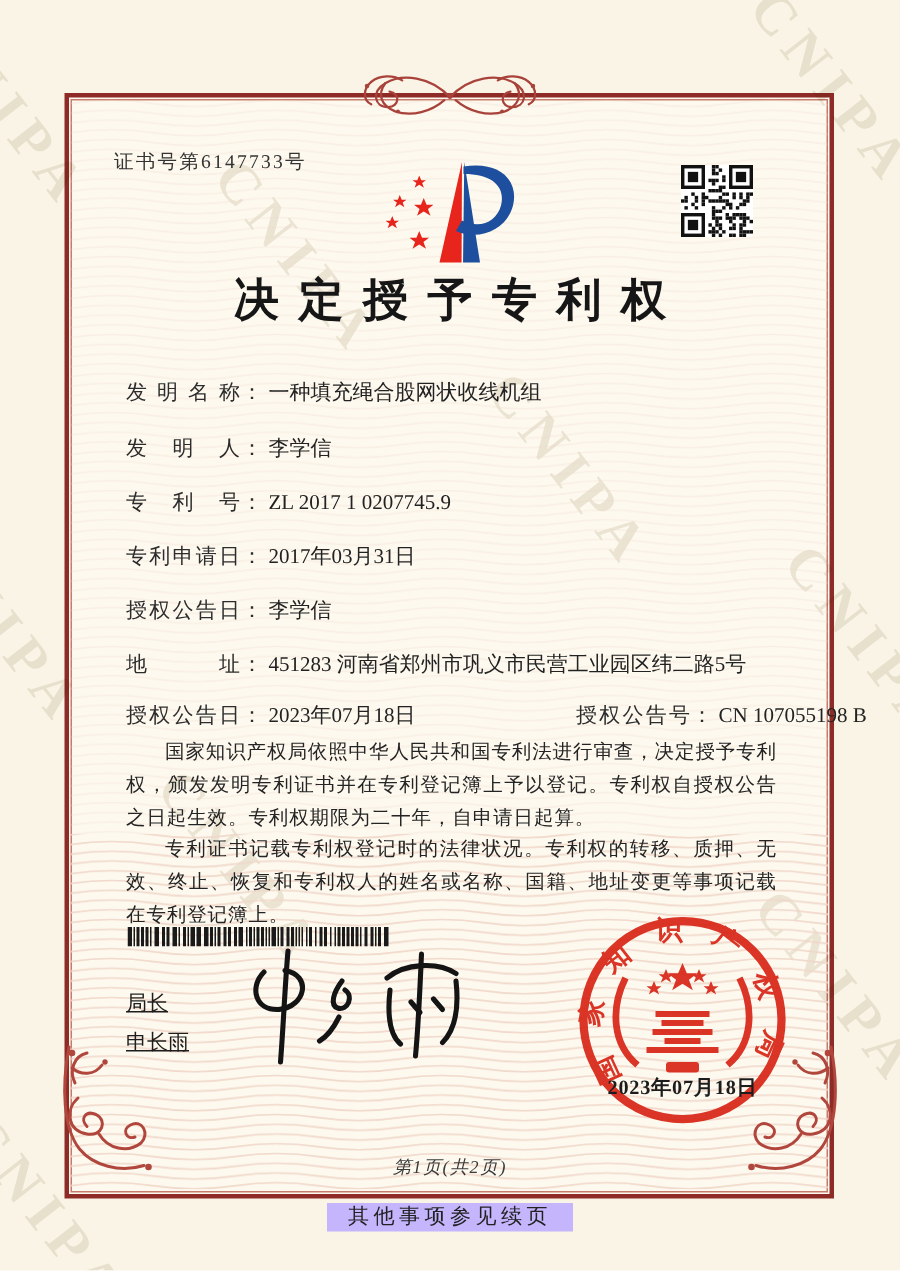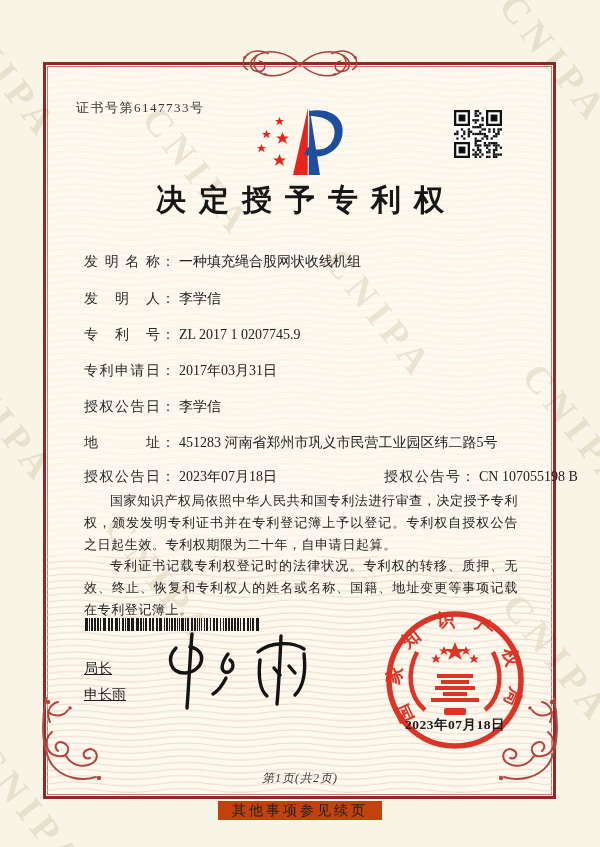--- a/index.html
+++ b/index.html
@@ -38,21 +38,21 @@
              font-family:"Liberation Sans",sans-serif;color:#1d1d1d;text-decoration:underline;}
   .signature{position:absolute;left:162px;top:628px;width:165px;height:88px;}
   
   .seal{position:absolute;left:381px;top:606px;width:148px;height:148px;opacity:0.94;}
   .seal-date{position:absolute;left:381px;top:716px;width:148px;text-align:center;
              font-size:13.5px;font-weight:600;color:#1c1c1c;letter-spacing:0.5px;}
   
   .pagenum{position:absolute;left:0;top:770px;width:600px;text-align:center;
            font-size:12px;color:#3a3a3a;letter-spacing:1px;font-style:italic;}
   .footer-note{position:absolute;left:0;top:802px;width:600px;text-align:center;font-size:14px;}
-  .footer-note span{background:#c2410c;padding:2px 14px;letter-spacing:3px;color:#222;}
+  .footer-note span{background:#c4b5fd;padding:2px 14px;letter-spacing:3px;color:#222;}
   
   .flourish-top{position:absolute;left:225px;top:45px;width:150px;height:36px;}
   .corner-bl{position:absolute;left:36px;top:694px;width:82px;height:92px;}
   .corner-br{position:absolute;left:482px;top:694px;width:82px;height:92px;transform:scaleX(-1);}
   .hidden-defs{position:absolute;width:0;height:0;overflow:hidden;}
 </style>
 </head>
 <body>
 
 <div class="page">

